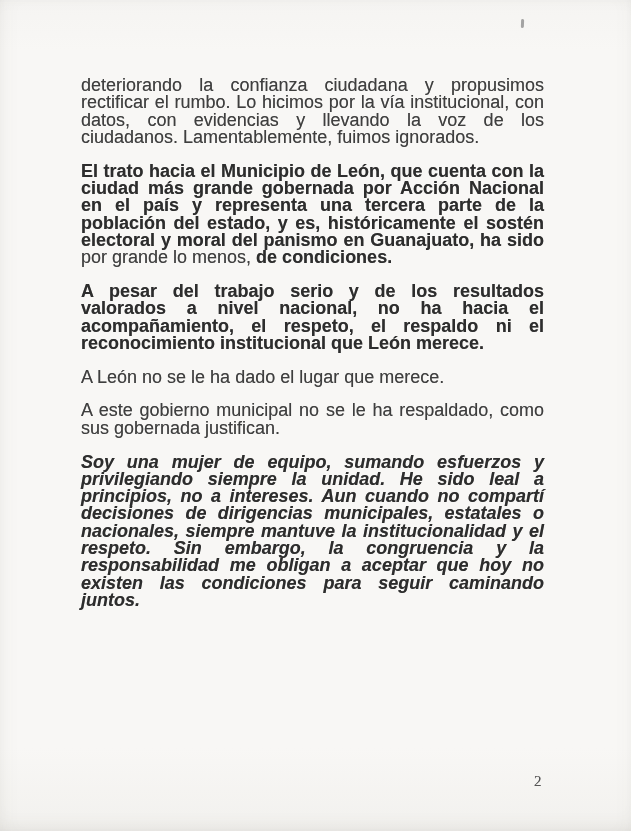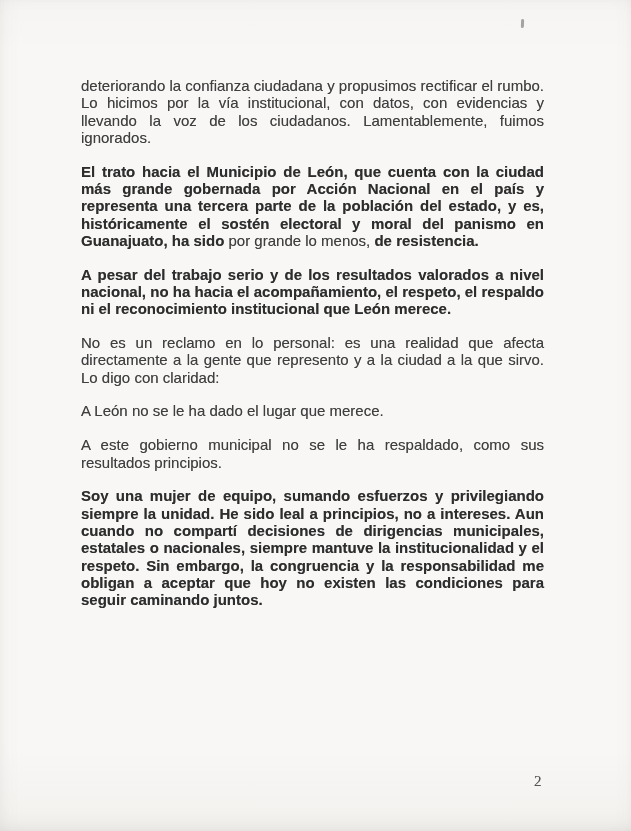--- a/index.html
+++ b/index.html
@@ -11,48 +11,47 @@
   .page{
     position:relative;width:631px;height:831px;
     background:linear-gradient(180deg,#f5f4f2 0%,#f8f7f5 6%,#f8f7f5 90%,#f2f1ee 100%);
     box-shadow:inset 14px 0 24px -18px rgba(90,85,75,.10),
                inset -12px 0 24px -18px rgba(90,85,75,.08),
                inset 0 -14px 22px -16px rgba(90,85,75,.14),
                inset 0 10px 20px -16px rgba(90,85,75,.07);
   }
   .letter-body{
     position:absolute;left:81px;top:77px;width:463px;
-    font-size:15px;line-height:17.3px;
+    font-size:18px;line-height:17.3px;
     color:#3f3f3f;
     text-align:justify;
     text-shadow:0 0 .5px rgba(70,70,70,.55);
   }
   .letter-body p{margin:0 0 16.5px 0;}
-  .letter-body p:last-child{margin-bottom:16px;}
+  .letter-body p:last-child{margin-bottom:16px;font-style:italic;}
   .run-bold{font-weight:bold;color:#2d2d2d;}
   .page-number{
     position:absolute;left:534px;top:773px;
     font-family:"Liberation Serif", serif;
     font-size:15px;color:#555;
     text-shadow:0 0 .5px rgba(85,85,85,.5);
   }
   .scan-artifact{
     position:absolute;left:521px;top:19px;
     width:3px;height:9px;border-radius:1.5px;
     background:#8f8f8f;opacity:.8;transform:rotate(2deg);
   }
 </style>
 </head>
 <body>
 
 <div class="page">
   <span class="scan-artifact"></span>
   <main class="letter-body" id="letter-body">
       <p><span class="run-regular">deteriorando la confianza ciudadana y propusimos rectificar el rumbo. Lo hicimos por la vía institucional, con datos, con evidencias y llevando la voz de los ciudadanos. Lamentablemente, fuimos ignorados.</span></p>
-      <p><span class="run-bold">El trato hacia el Municipio de León, que cuenta con la ciudad más grande gobernada por Acción Nacional en el país y representa una tercera parte de la población del estado, y es, históricamente el sostén electoral y moral del panismo en Guanajuato, ha sido</span><span class="run-regular"> por grande lo menos, </span><span class="run-bold">de resistencia.</span></p>
+      <p><span class="run-bold">El trato hacia el Municipio de León, que cuenta con la ciudad más grande gobernada por Acción Nacional en el país y representa una tercera parte de la población del estado, y es, históricamente el sostén electoral y moral del panismo en Guanajuato, ha sido</span><span class="run-regular"> por grande lo menos, </span><span class="run-bold">de condiciones.</span></p>
       <p><span class="run-bold">A pesar del trabajo serio y de los resultados valorados a nivel nacional, no ha hacia el acompañamiento, el respeto, el respaldo ni el reconocimiento institucional que León merece.</span></p>
-      <p><span class="run-regular">No es un reclamo en lo personal: es una realidad que afecta directamente a la gente que represento y a la ciudad a la que sirvo. Lo digo con claridad:</span></p>
       <p><span class="run-regular">A León no se le ha dado el lugar que merece.</span></p>
-      <p><span class="run-regular">A este gobierno municipal no se le ha respaldado, como sus resultados principios.</span></p>
+      <p><span class="run-regular">A este gobierno municipal no se le ha respaldado, como sus gobernada justifican.</span></p>
       <p><span class="run-bold">Soy una mujer de equipo, sumando esfuerzos y privilegiando siempre la unidad. He sido leal a principios, no a intereses. Aun cuando no compartí decisiones de dirigencias municipales, estatales o nacionales, siempre mantuve la institucionalidad y el respeto. Sin embargo, la congruencia y la responsabilidad me obligan a aceptar que hoy no existen las condiciones para seguir caminando juntos.</span></p>
     </main>
   <div class="page-number">2</div>
 </div>
 
 </body></html>

